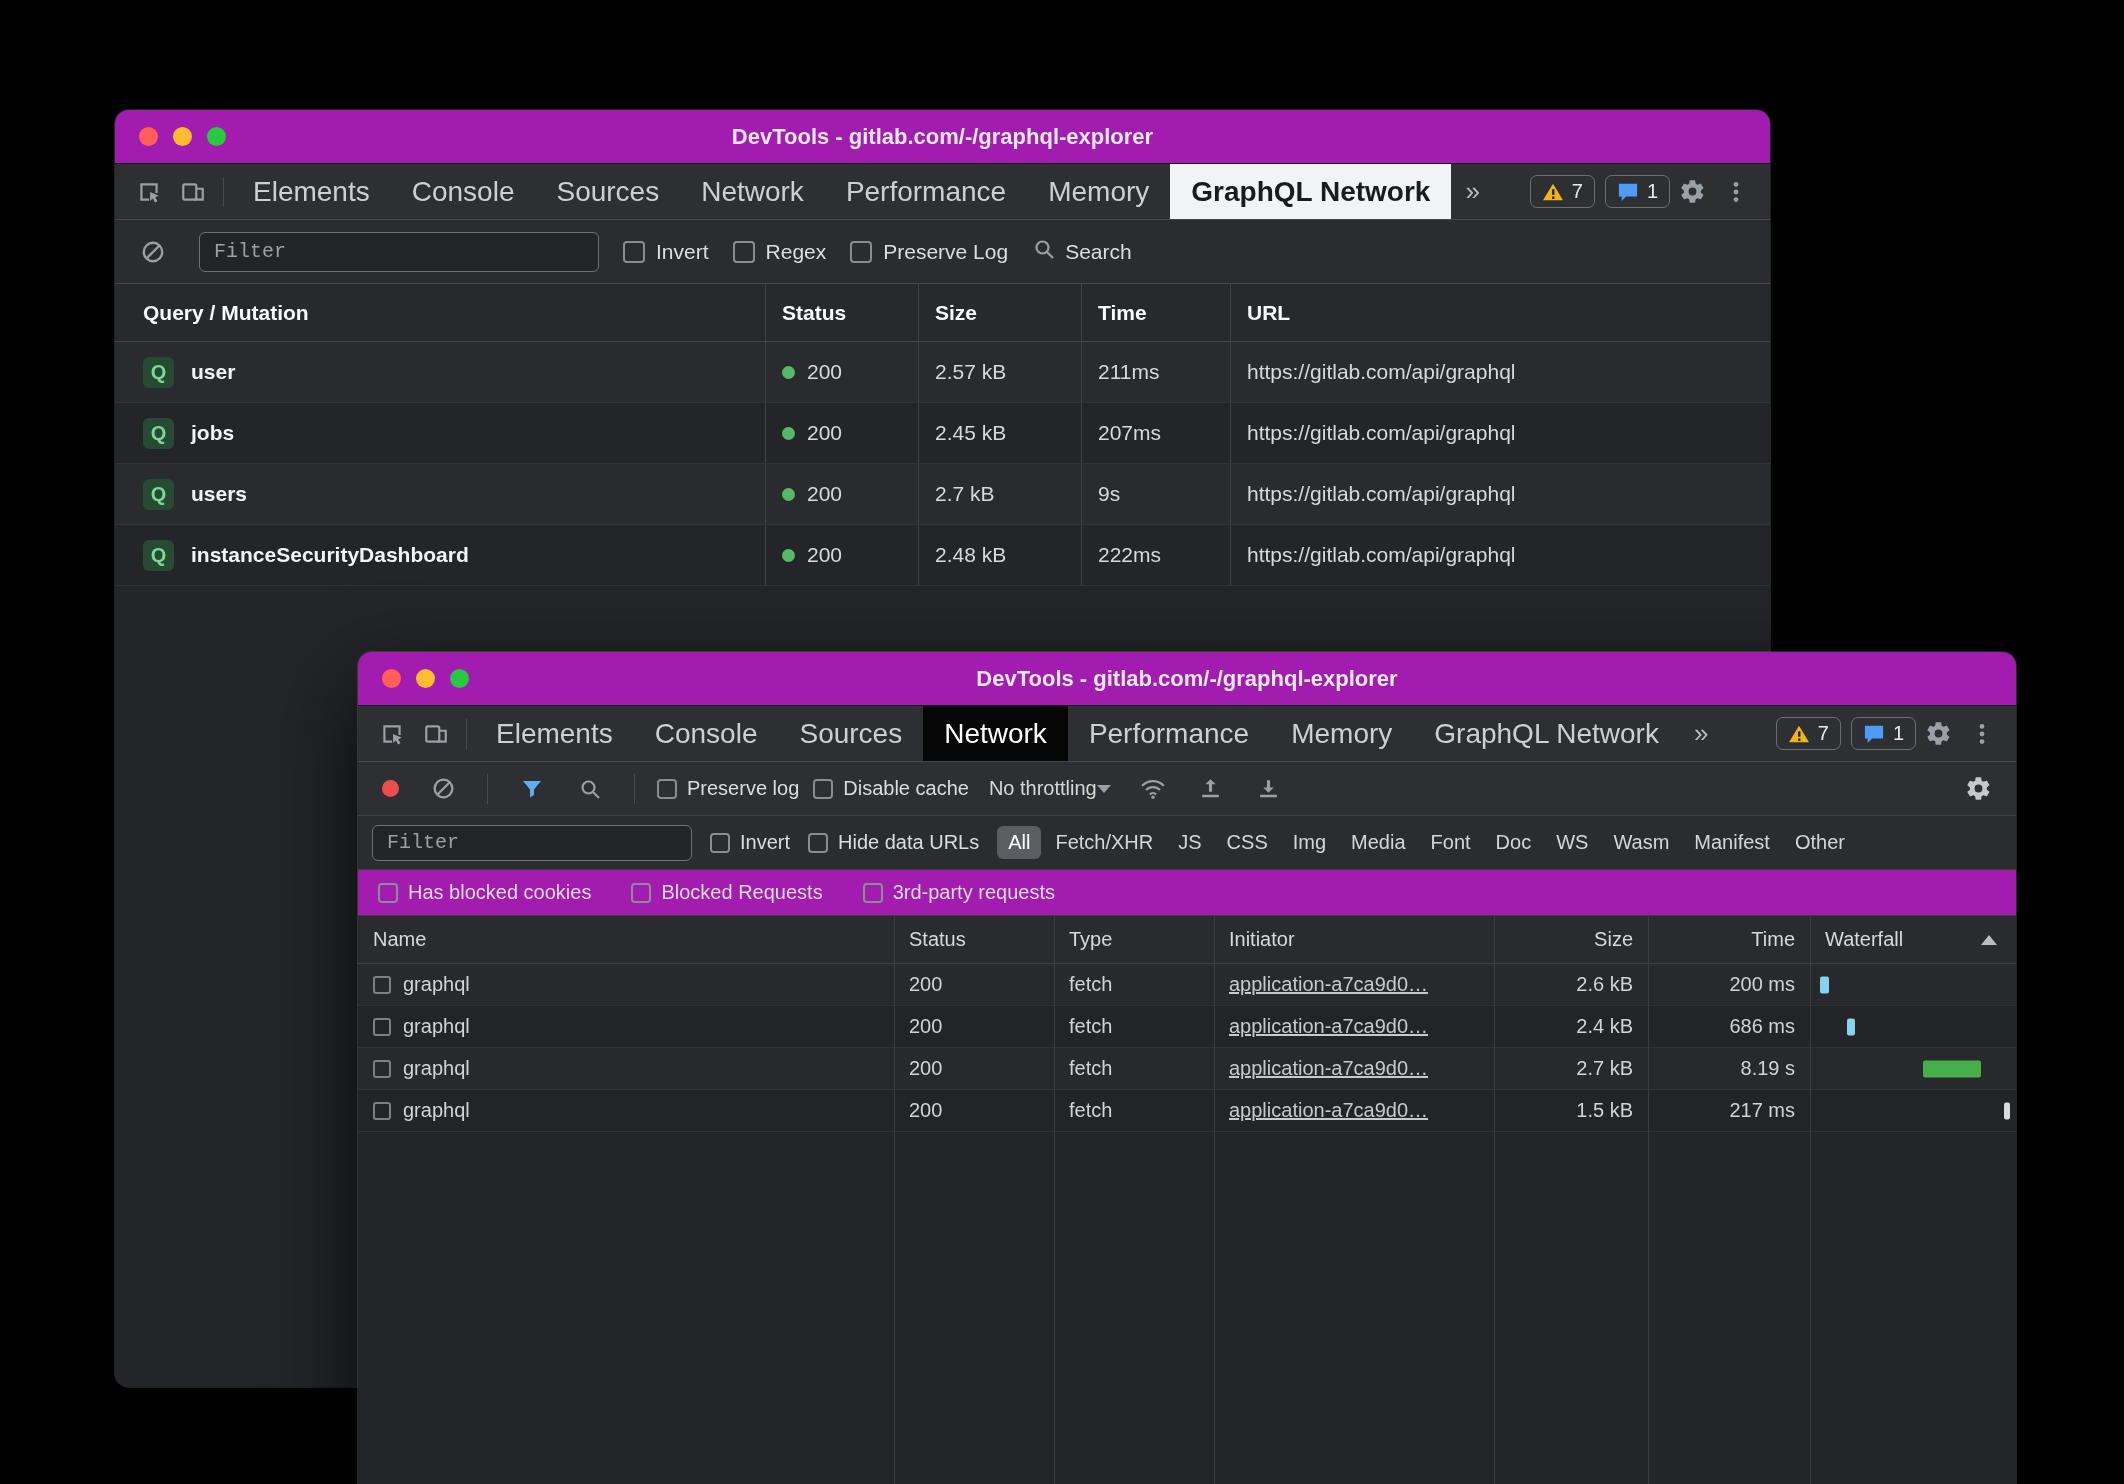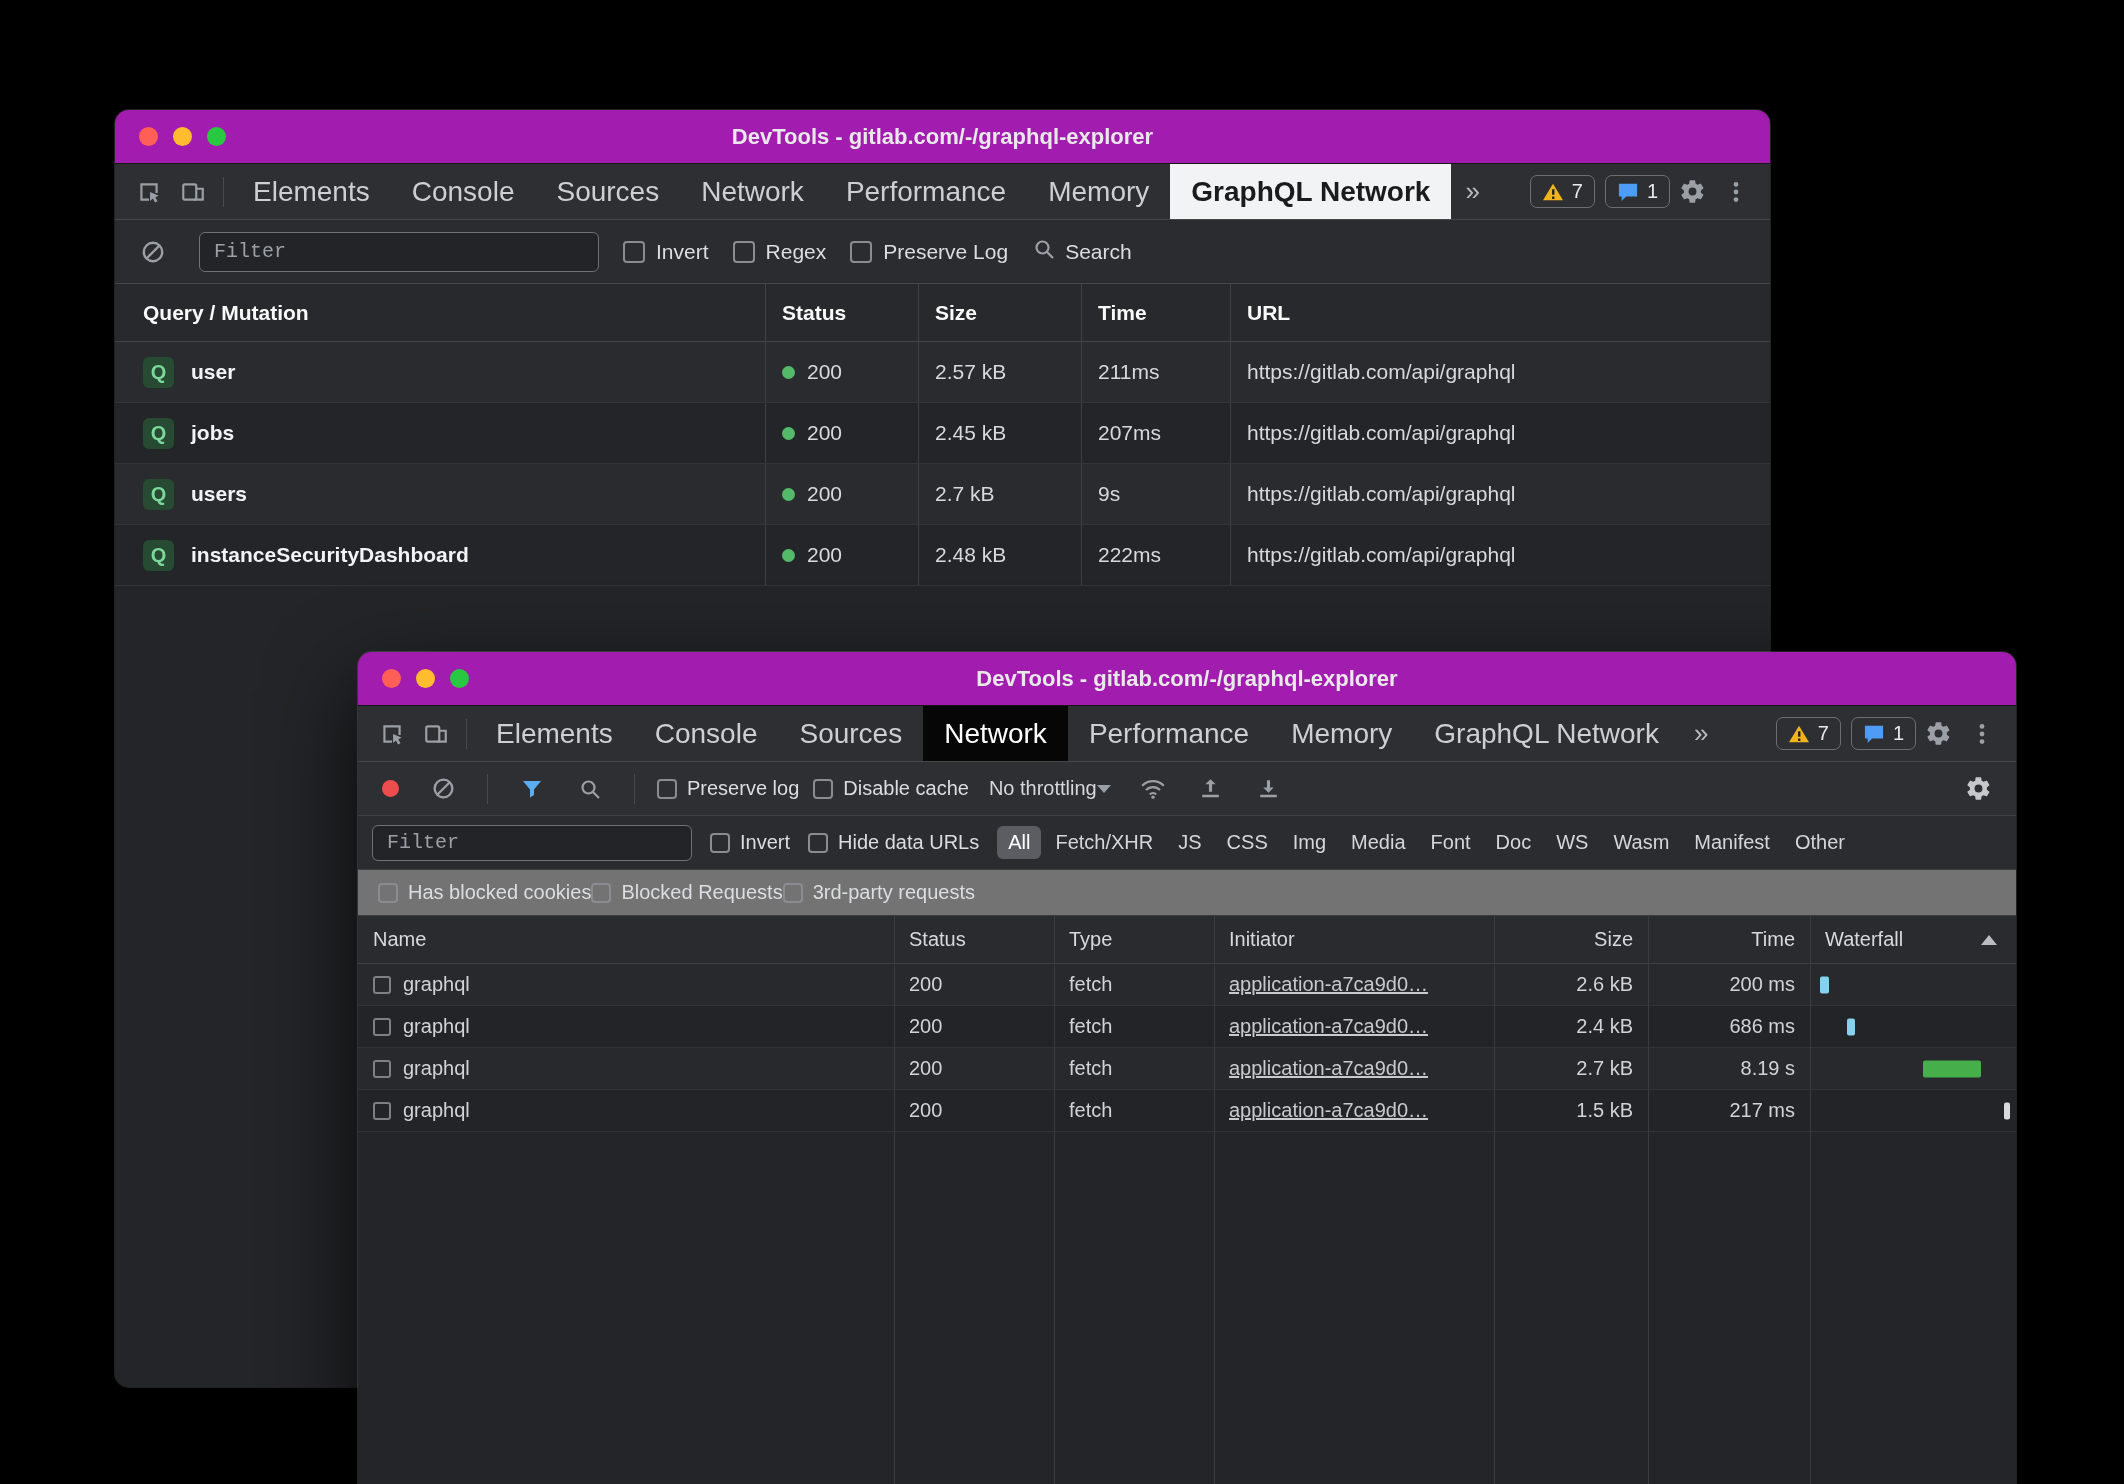--- a/index.html
+++ b/index.html
@@ -54,21 +54,21 @@
   .small-cb{font-size:20px;gap:10px}
   .small-cb .cbbox{width:20px;height:20px}
   .throttle{display:flex;align-items:center;font-size:20px;color:#d7d8da;padding:0 6px}
   .caret{width:0;height:0;border-left:7px solid transparent;border-right:7px solid transparent;border-top:8px solid #9aa0a6}
 
   .filterbar{height:54px;flex:none;background:#2b2c2f;border-bottom:1px solid #3c3d40;display:flex;align-items:center;padding:0 14px;gap:18px}
   #win2 .filterbox{width:320px;height:36px;font-size:20px}
   .pills{display:flex;align-items:center;gap:3px}
   .pill{font-size:20px;color:#d5d6d9;padding:5px 11px;border-radius:6px;white-space:nowrap}
   .pill.sel{background:#5b5d63;color:#fff}
-  .optionsbar{height:46px;flex:none;background:#737373;border-bottom:1px solid #3c3d40;display:flex;align-items:center;padding:0 20px;}
+  .optionsbar{height:46px;flex:none;background:#a21caf;border-bottom:1px solid #3c3d40;display:flex;align-items:center;padding:0 20px;gap:40px}
 
   .w2-table{position:relative;flex:1;display:flex;flex-direction:column;background:#242528}
   .colline{position:absolute;top:0;bottom:0;width:1px;background:#3b3c3f;z-index:4;pointer-events:none}
   .w2-grid{display:grid;grid-template-columns:536px 160px 160px 280px 154px 162px 1fr;flex:none}
   .w2-head{height:48px;background:#2a2b2e;border-bottom:1px solid #404144;font-size:20px;color:#d8d9db}
   .w2-head>div,.w2-row>div{display:flex;align-items:center;padding:0 15px;overflow:hidden;white-space:nowrap}
   .w2-row{height:42px;font-size:20px;color:#d2d3d6;border-bottom:1px solid #313236}
   .w2-row.odd{background:#28292c}
   .w2-row.even{background:#232427}
   .rowcb{width:18px;height:18px;border:2px solid #7e7f83;border-radius:3px;margin-right:12px;flex:none}

